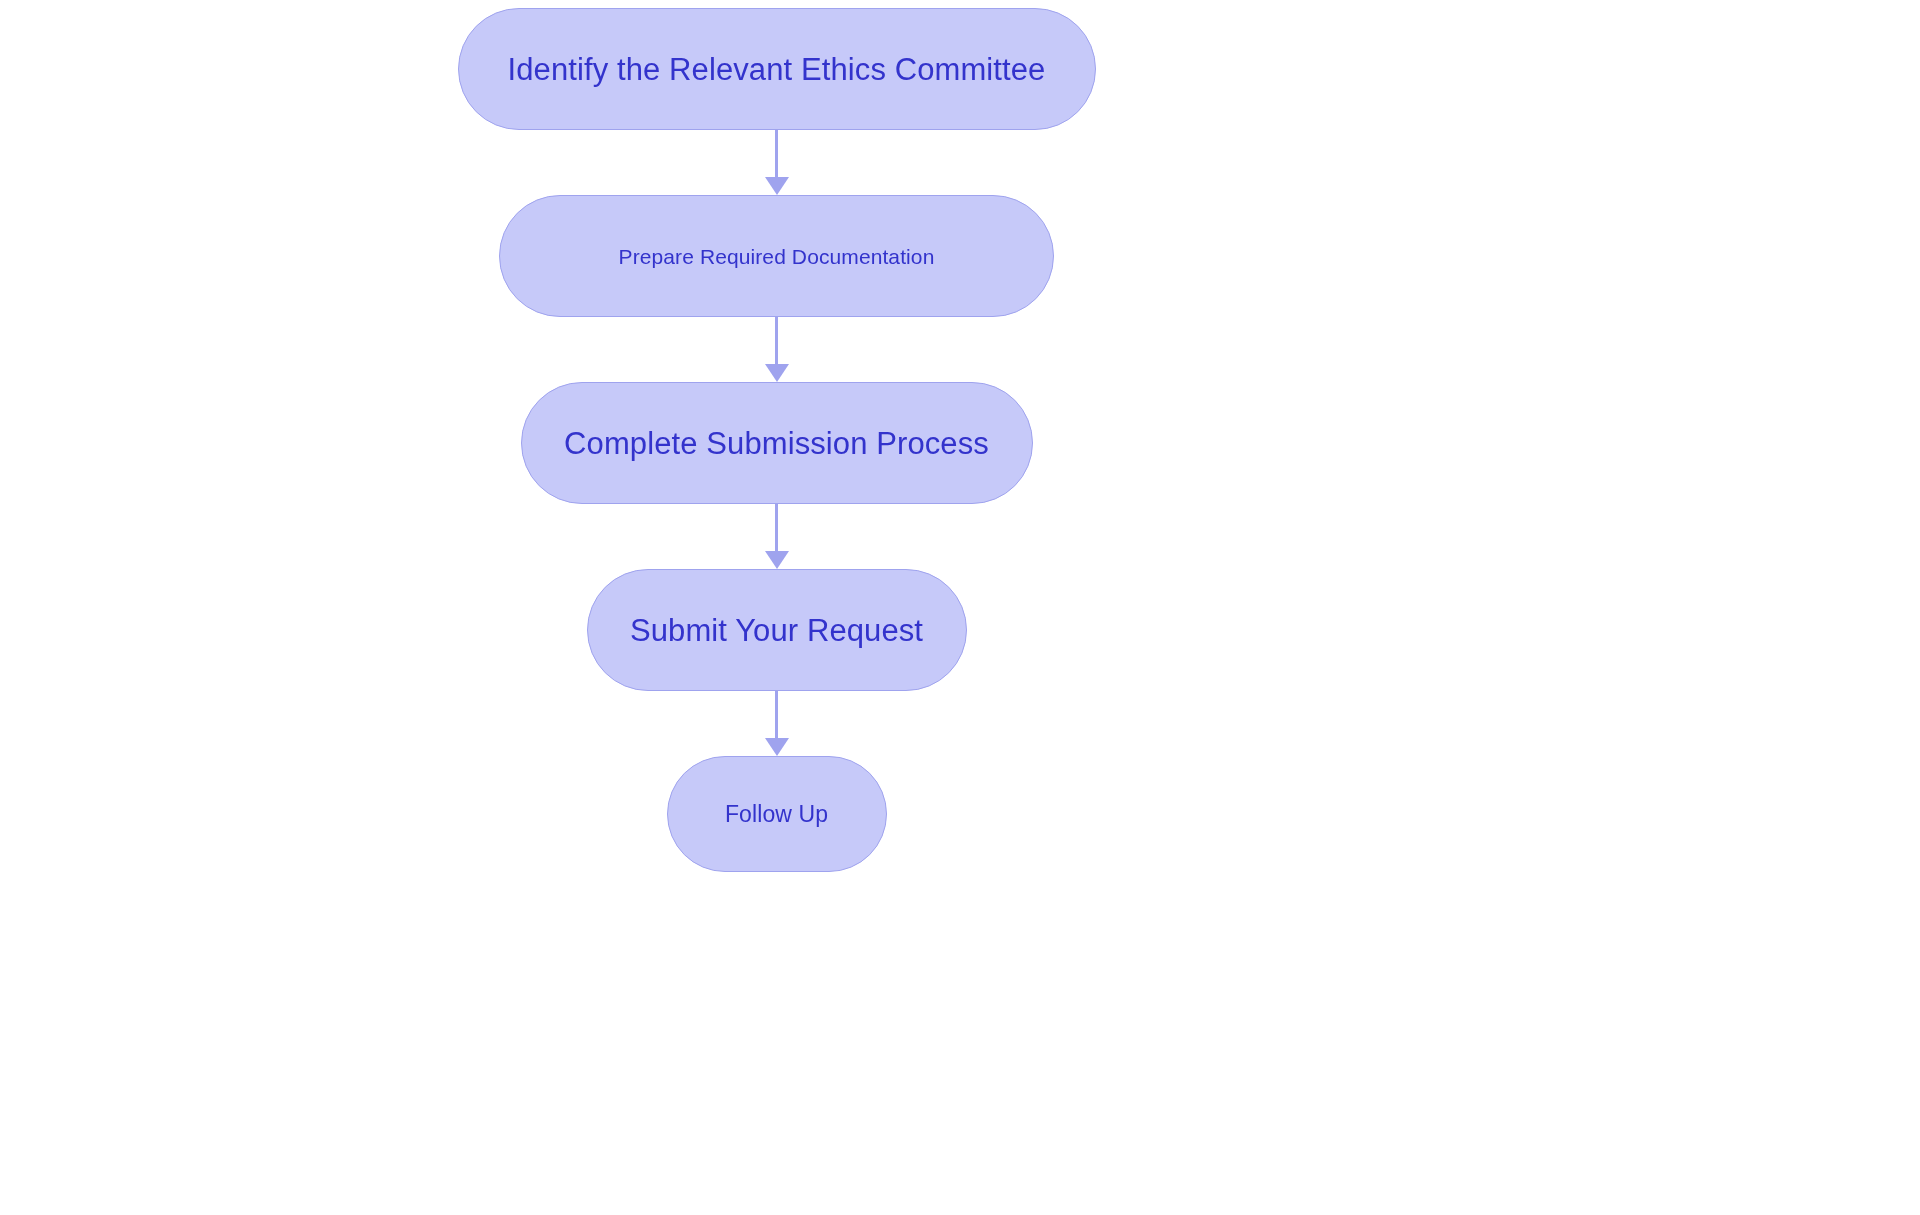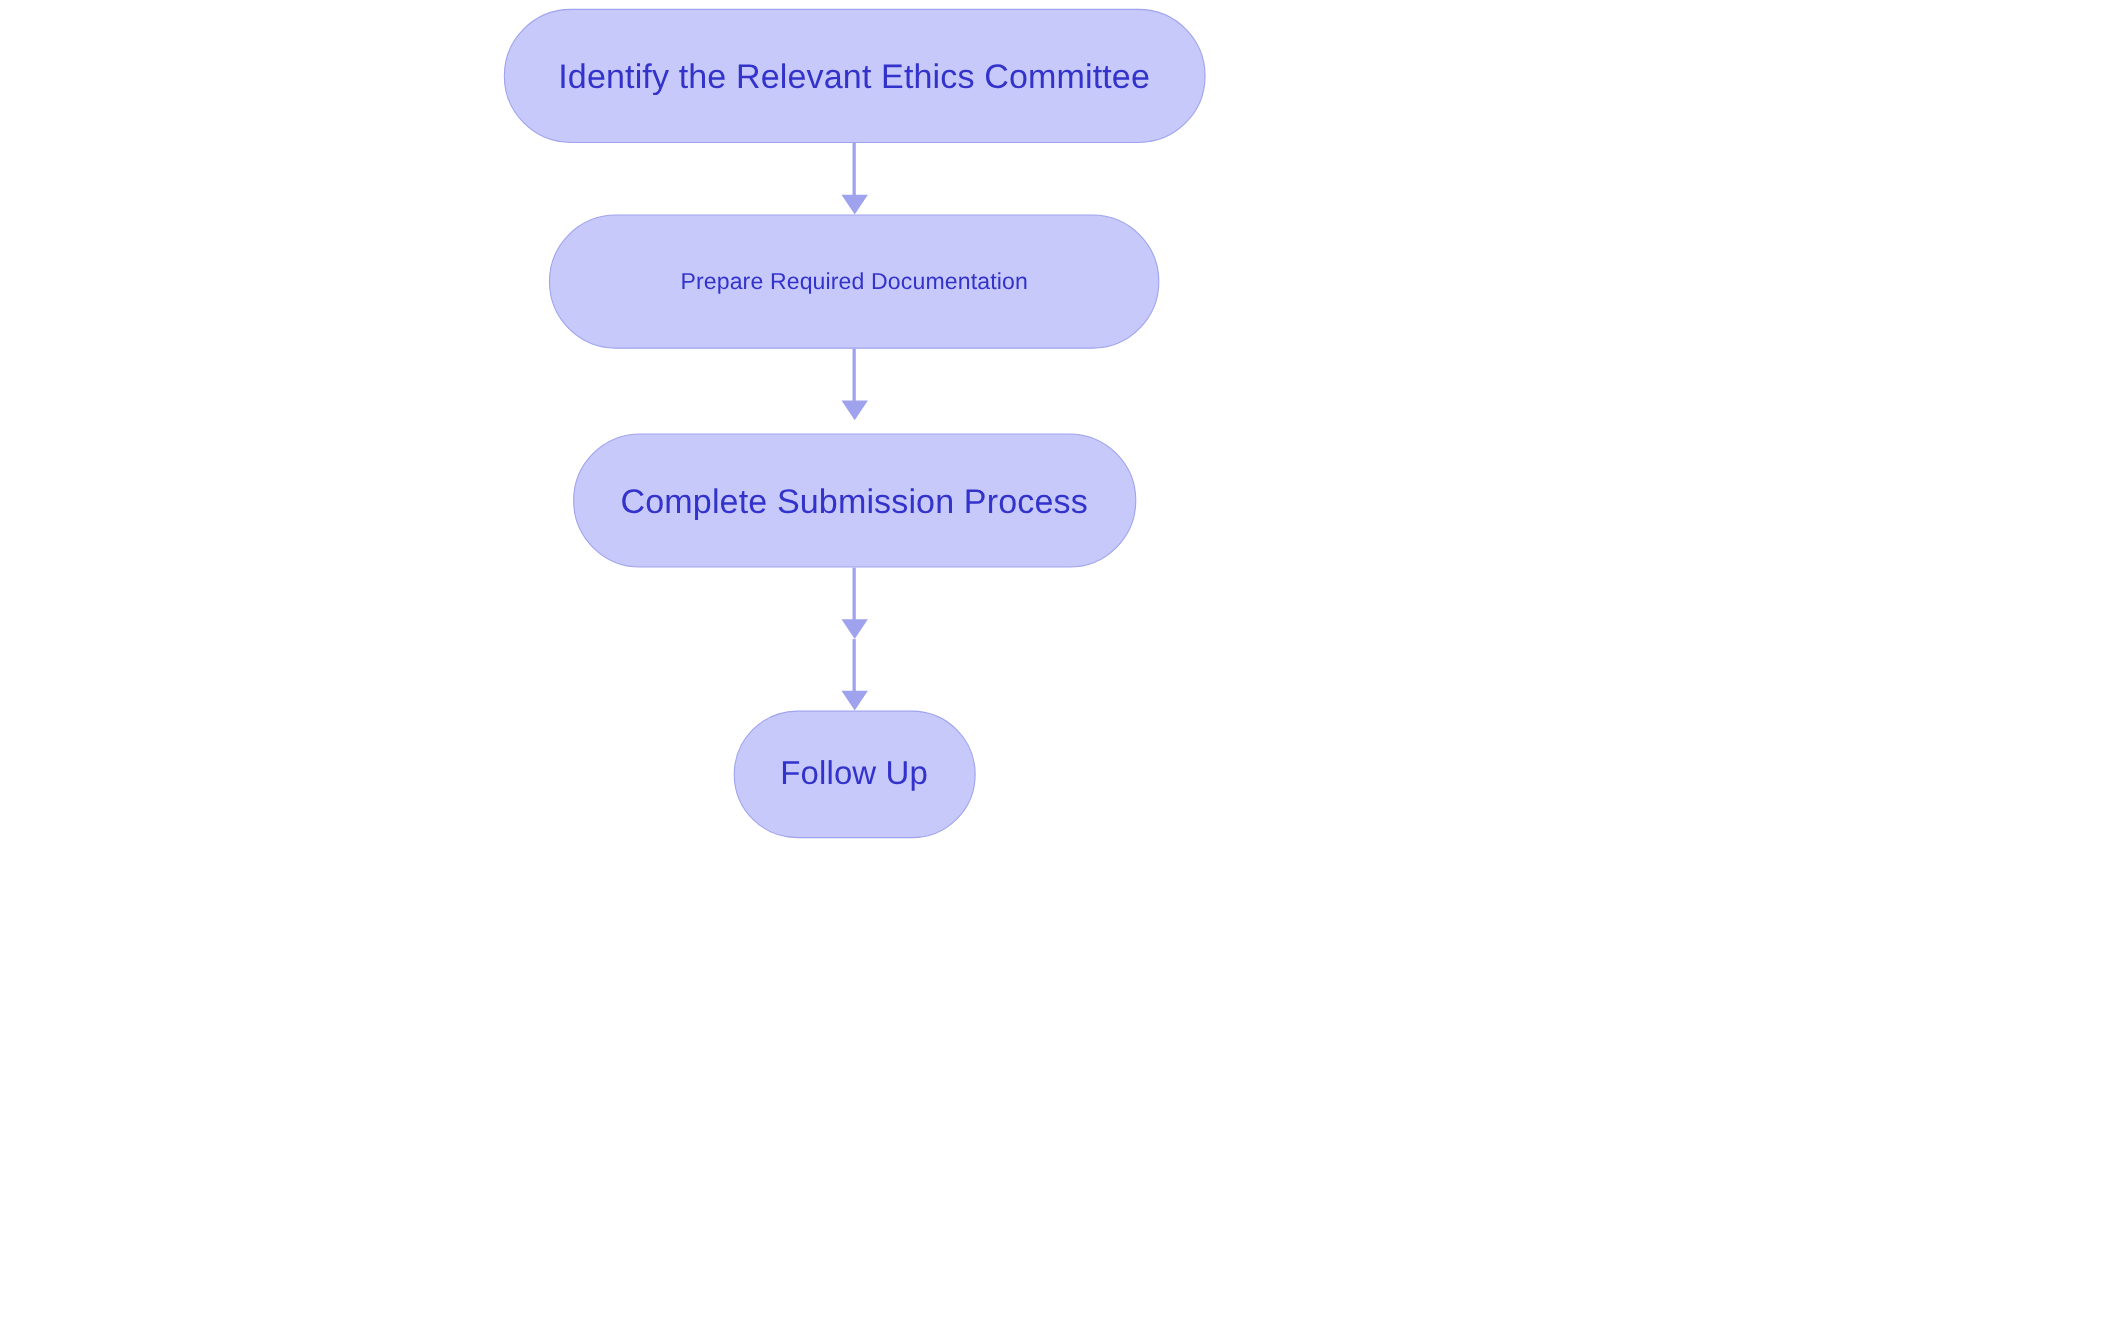--- a/index.html
+++ b/index.html
@@ -111,35 +111,38 @@
 
     <div class="node" id="node-2" style="width:555px;height:122px;font-size:21px;">
       <span class="node-label">Prepare Required Documentation</span>
     </div>
 
     <div class="connector">
       <div class="conn-line" style="height:48px;"></div>
       <div class="conn-head"></div>
     </div>
 
-    <div class="node" id="node-3" style="width:512px;height:122px;font-size:31px;margin-top:12px;">
+    <div class="node" id="node-3" style="width:512px;height:122px;font-size:31px;">
       <span class="node-label">Complete Submission Process</span>
     </div>
 
     <div class="connector">
       <div class="conn-line" style="height:48px;"></div>
       <div class="conn-head"></div>
     </div>
 
+    <div class="node" id="node-4" style="width:380px;height:122px;font-size:31px;">
+      <span class="node-label">Submit Your Request</span>
+    </div>
 
     <div class="connector">
       <div class="conn-line" style="height:48px;"></div>
       <div class="conn-head"></div>
     </div>
 
-    <div class="node" id="node-5" style="width:220px;height:116px;font-size:30px;">
+    <div class="node" id="node-5" style="width:220px;height:116px;font-size:23px;">
       <span class="node-label">Follow Up</span>
     </div>
 
   </div>
 
 
 </div>
 
 </body></html>

